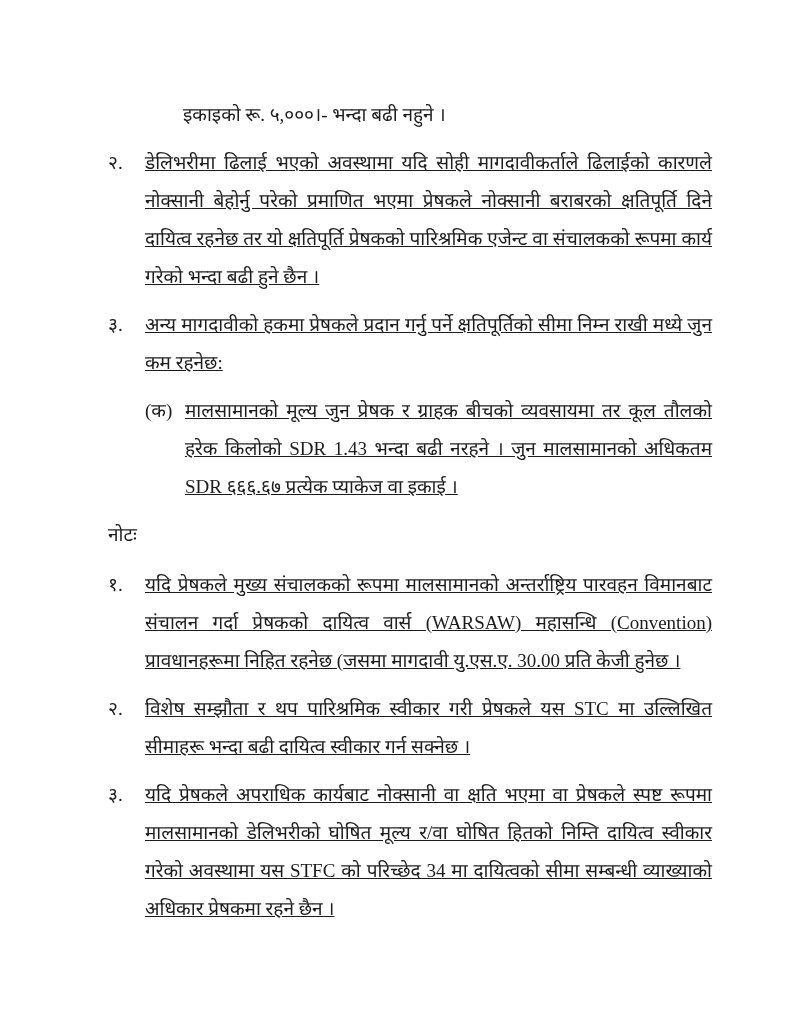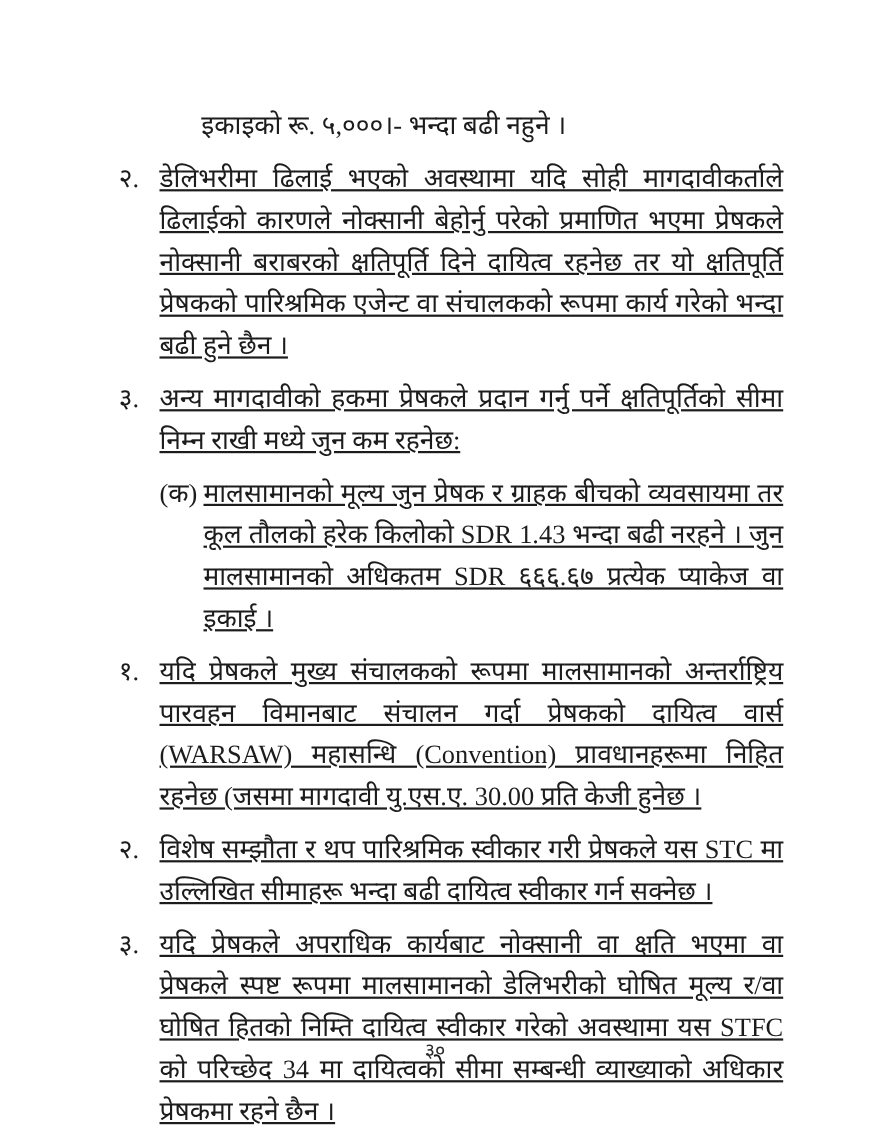--- a/index.html
+++ b/index.html
@@ -17,21 +17,21 @@
     overflow: hidden;
     box-sizing: border-box;
   }
   .content {
     position: absolute;
     left: 108px;
     top: 96px;
     width: 604px;
   }
   .line, .txt, .num, .heading {
-    font-size: 24px;
+    font-size: 19px;
     line-height: 38px;
   }
   .intro-line {
     margin-left: 75px;
     margin-bottom: 10px;
   }
   .item {
     display: flex;
     margin-bottom: 10px;
   }
@@ -80,32 +80,32 @@
     <div class="item">
       <span class="num">३.</span>
       <div class="txt">अन्य मागदावीको हकमा प्रेषकले प्रदान गर्नु पर्ने क्षतिपूर्तिको सीमा निम्न राखी मध्ये जुन कम रहनेछ:</div>
     </div>
 
     <div class="item sub-item">
       <span class="num">(क)</span>
       <div class="txt">मालसामानको मूल्य जुन प्रेषक र ग्राहक बीचको व्यवसायमा तर कूल तौलको हरेक किलोको SDR 1.43 भन्दा बढी नरहने । जुन मालसामानको अधिकतम SDR ६६६.६७ प्रत्येक प्याकेज वा इकाई ।</div>
     </div>
 
+    <div class="heading">नोटः</div>
 
     <div class="item">
       <span class="num">१.</span>
       <div class="txt">यदि प्रेषकले मुख्य संचालकको रूपमा मालसामानको अन्तर्राष्ट्रिय पारवहन विमानबाट संचालन गर्दा प्रेषकको दायित्व वार्स (WARSAW) महासन्धि (Convention) प्रावधानहरूमा निहित रहनेछ (जसमा मागदावी यु.एस.ए. 30.00 प्रति केजी हुनेछ ।</div>
     </div>
 
     <div class="item">
       <span class="num">२.</span>
       <div class="txt">विशेष सम्झौता र थप पारिश्रमिक स्वीकार गरी प्रेषकले यस STC मा उल्लिखित सीमाहरू भन्दा बढी दायित्व स्वीकार गर्न सक्नेछ ।</div>
     </div>
 
     <div class="item">
       <span class="num">३.</span>
       <div class="txt">यदि प्रेषकले अपराधिक कार्यबाट नोक्सानी वा क्षति भएमा वा प्रेषकले स्पष्ट रूपमा मालसामानको डेलिभरीको घोषित मूल्य र/वा घोषित हितको निम्ति दायित्व स्वीकार गरेको अवस्थामा यस STFC को परिच्छेद 34 मा दायित्वको सीमा सम्बन्धी व्याख्याको अधिकार प्रेषकमा रहने छैन ।</div>
     </div>
 
   </div>
 
-  <div class="page-number">३०</div>
 </div>
 
 </body></html>

